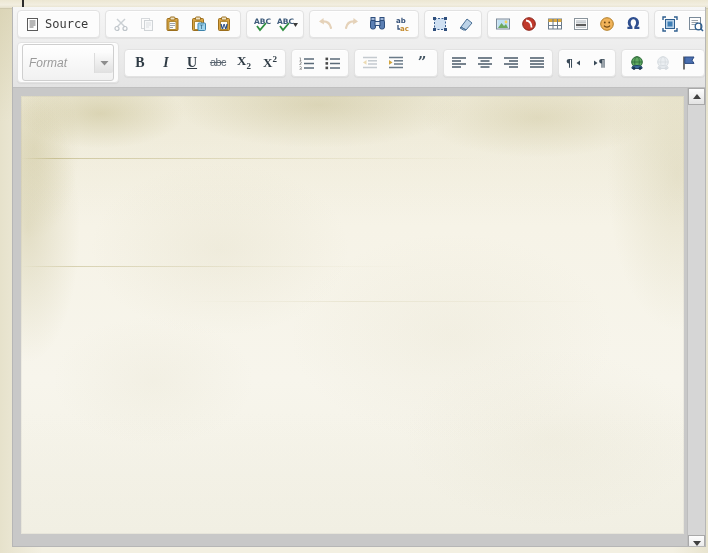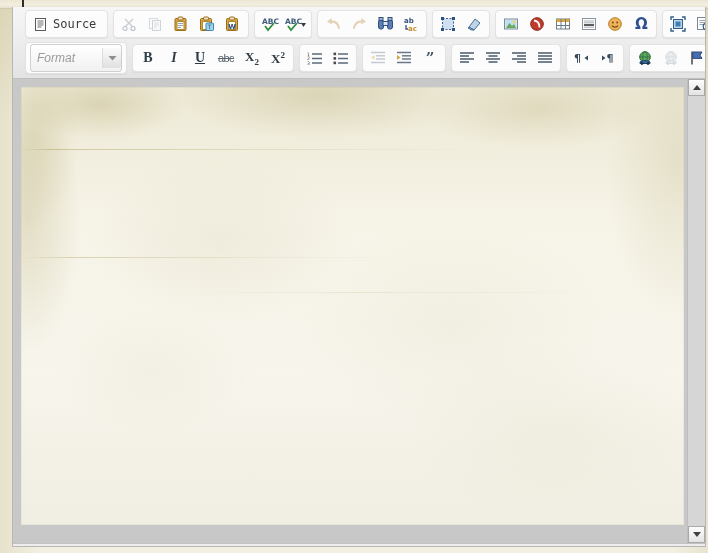--- a/index.html
+++ b/index.html
@@ -60,21 +60,21 @@
     background: #fafafa;
     box-sizing: border-box;
     overflow: hidden;
     z-index: 10;
   }
 
   
   .toolbar {
     background: linear-gradient(180deg, #f6f6f6 0%, #ececec 55%, #e3e3e3 100%);
     border-bottom: 1px solid #bfbfbf;
-    padding: 2px 2px 3px 10px;
+    padding: 2px 2px 3px 2px;
   }
   .tb-row {
     display: flex;
     align-items: center;
     flex-wrap: nowrap;
     min-height: 28px;
   }
   .tb-row + .tb-row { margin-top: 2px; }
 
   .tb-group {
@@ -112,21 +112,21 @@
     cursor: pointer;
     font-size: 12px;
     color: #3a3a3a;
     font-family: "DejaVu Sans Mono", monospace;
   }
 
   
   .combo {
     display: flex;
     align-items: center;
-    height: 28px;
+    height: 37px;
     border: 1px solid #cfcfcf;
     border-radius: 3px;
     background: linear-gradient(180deg,#ffffff 0%, #f1f1f1 100%);
     margin: 0 2px;
     cursor: pointer;
     min-width: 92px;
     box-sizing: border-box;
   }
   .combo-label {
     flex: 1;

